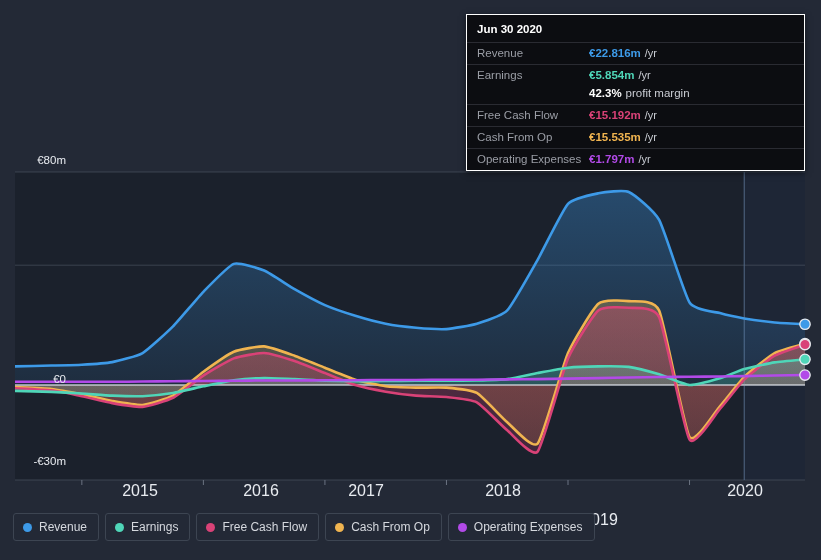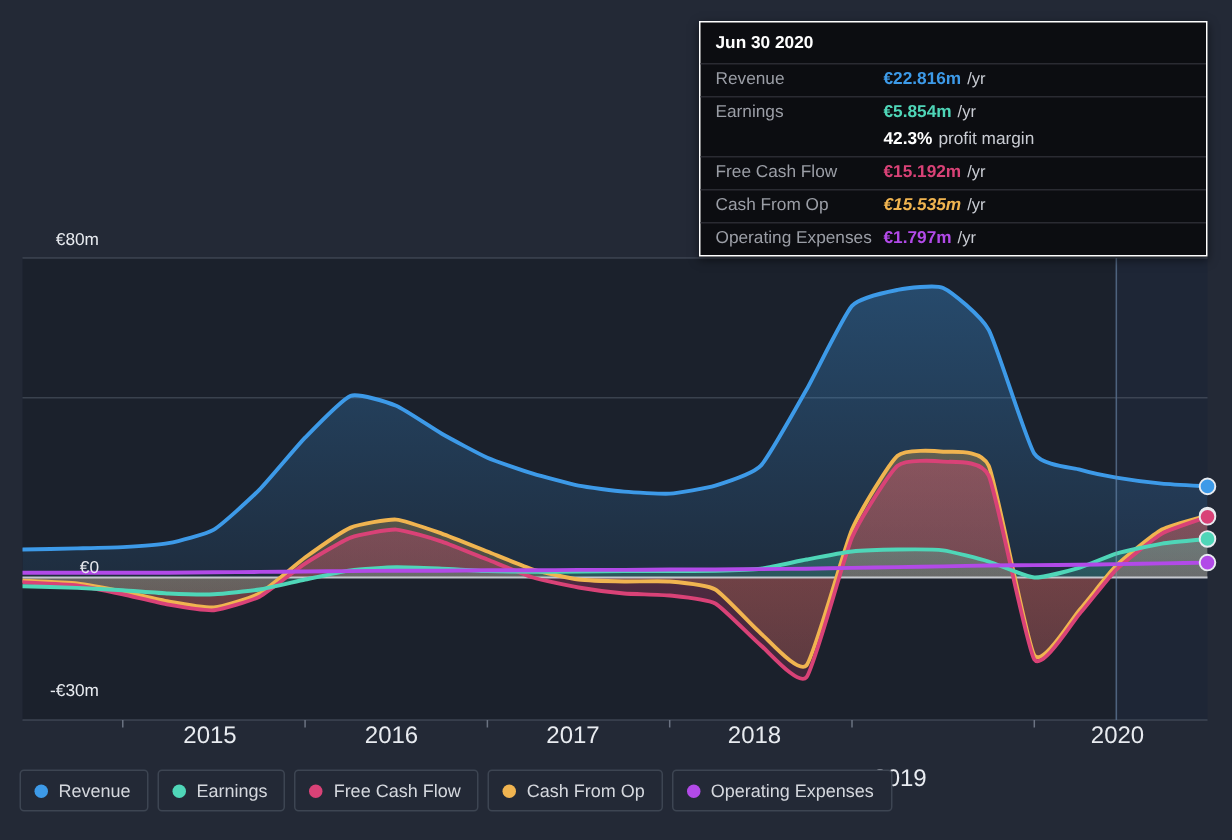--- a/index.html
+++ b/index.html
@@ -127,21 +127,21 @@
         <line x1="744.2307692307693" y1="172" x2="744.2307692307693" y2="480" stroke="#7f8a9c" stroke-width="1" opacity="0.35"></line>
       </svg>
   </div>
 
   <div class="y-label" style="left:8px; top:154px; width:58px;">€80m</div>
   <div class="y-label" style="left:8px; top:373px; width:58px;">€0</div>
   <div class="y-label" style="left:8px; top:455px; width:58px;">-€30m</div>
 
   <div class="x-label" style="left:140px; top:482px;">2015</div>
   <div class="x-label" style="left:261px; top:482px;">2016</div>
-  <div class="x-label" style="left:382px; top:482px;">2017</div>
+  <div class="x-label" style="left:366px; top:482px;">2017</div>
   <div class="x-label" style="left:503px; top:482px;">2018</div>
   <div class="x-label" style="left:600px; top:482px;margin-top:29px;">2019</div>
   <div class="x-label" style="left:745px; top:482px;">2020</div>
 
   <div id="tooltip">
     <div id="tt-title">Jun 30 2020</div>
 
     <div class="tt-row">
       <span class="tt-name">Revenue</span>
       <span class="tt-val" style="color: rgb(61, 154, 232);">€22.816m</span>
@@ -161,21 +161,21 @@
     </div>
 
     <div class="tt-row">
       <span class="tt-name">Free Cash Flow</span>
       <span class="tt-val" style="color: rgb(217, 66, 119);">€15.192m</span>
       <span class="tt-unit">/yr</span>
     </div>
 
     <div class="tt-row">
       <span class="tt-name">Cash From Op</span>
-      <span class="tt-val" style="color: rgb(240, 180, 80); font-style: italic;">€15.535m</span>
+      <span class="tt-val" style="color: rgb(240, 180, 80);">€15.535m</span>
       <span class="tt-unit">/yr</span>
     </div>
 
     <div class="tt-row">
       <span class="tt-name">Operating Expenses</span>
       <span class="tt-val" style="color: rgb(178, 74, 232);">€1.797m</span>
       <span class="tt-unit">/yr</span>
     </div>
   </div>
 

